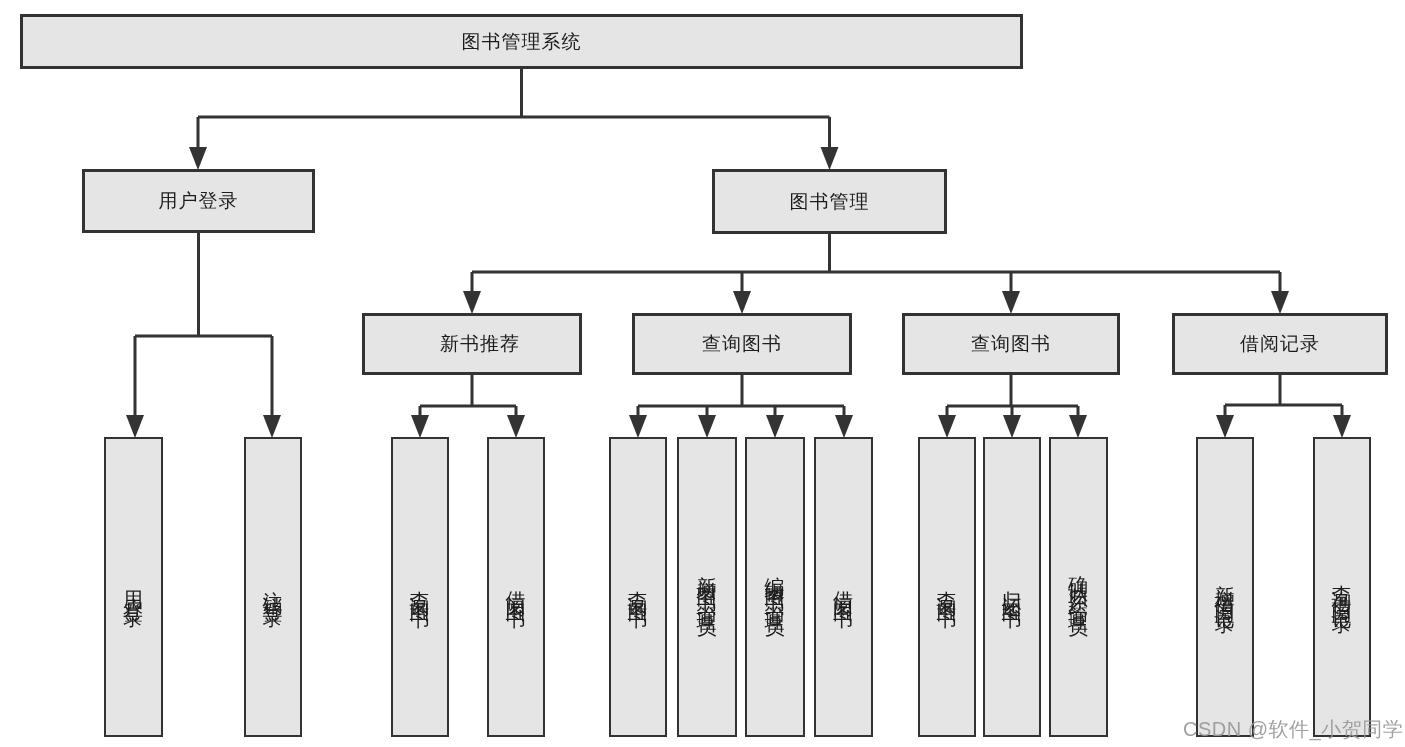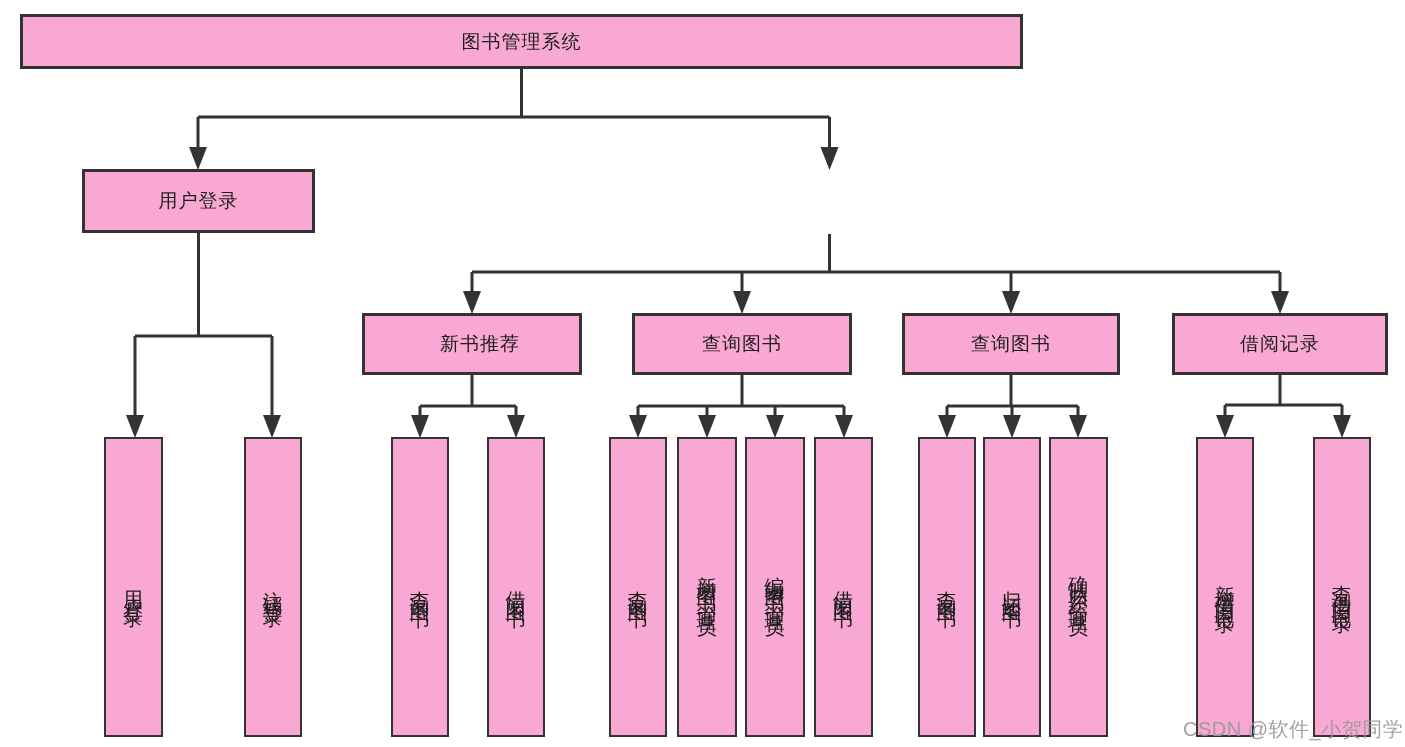--- a/index.html
+++ b/index.html
@@ -14,21 +14,21 @@
   .connectors {
     position: absolute;
     left: 0; top: 0;
     width: 1405px; height: 747px;
     z-index: 1;
   }
   .node {
     position: absolute;
     box-sizing: border-box;
     border: 3px solid #333333;
-    background: #f9a8d4;
+    background: #e5e5e5;
     display: flex;
     align-items: center;
     justify-content: center;
     z-index: 2;
     font-size: 19px;
     letter-spacing: 1px;
     color: #1d1d1d;
     text-align: center;
   }
   .leaf {
@@ -94,20 +94,21 @@
       <polygon points="1003,415 1021,415 1012,438"></polygon>
       <polygon points="1069,415 1087,415 1078,438"></polygon>
       <polygon points="1216,415 1234,415 1225,438"></polygon>
       <polygon points="1333,415 1351,415 1342,438"></polygon>
     </g>
   </svg>
 
   <div class="node" style="left:20px; top:14px; width:1003px; height:55px;">图书管理系统</div>
 
   <div class="node" style="left:82px; top:169px; width:233px; height:64px;">用户登录</div>
+  <div class="node" style="left:712px; top:169px; width:235px; height:65px;">图书管理</div>
 
   <div class="node" style="left:362px; top:313px; width:220px; height:62px;padding-left:16px;">新书推荐</div>
   <div class="node" style="left:632px; top:313px; width:220px; height:62px;">查询图书</div>
   <div class="node" style="left:902px; top:313px; width:218px; height:62px;">查询图书</div>
   <div class="node" style="left:1172px; top:313px; width:216px; height:62px;">借阅记录</div>
 
   <div class="node leaf" style="left:104px; top:437px; width:59px; height:300px;">用户登录</div>
   <div class="node leaf" style="left:244px; top:437px; width:58px; height:300px;">注销登录</div>
 
   <div class="node leaf" style="left:391px; top:437px; width:58px; height:300px;">查询图书</div>

